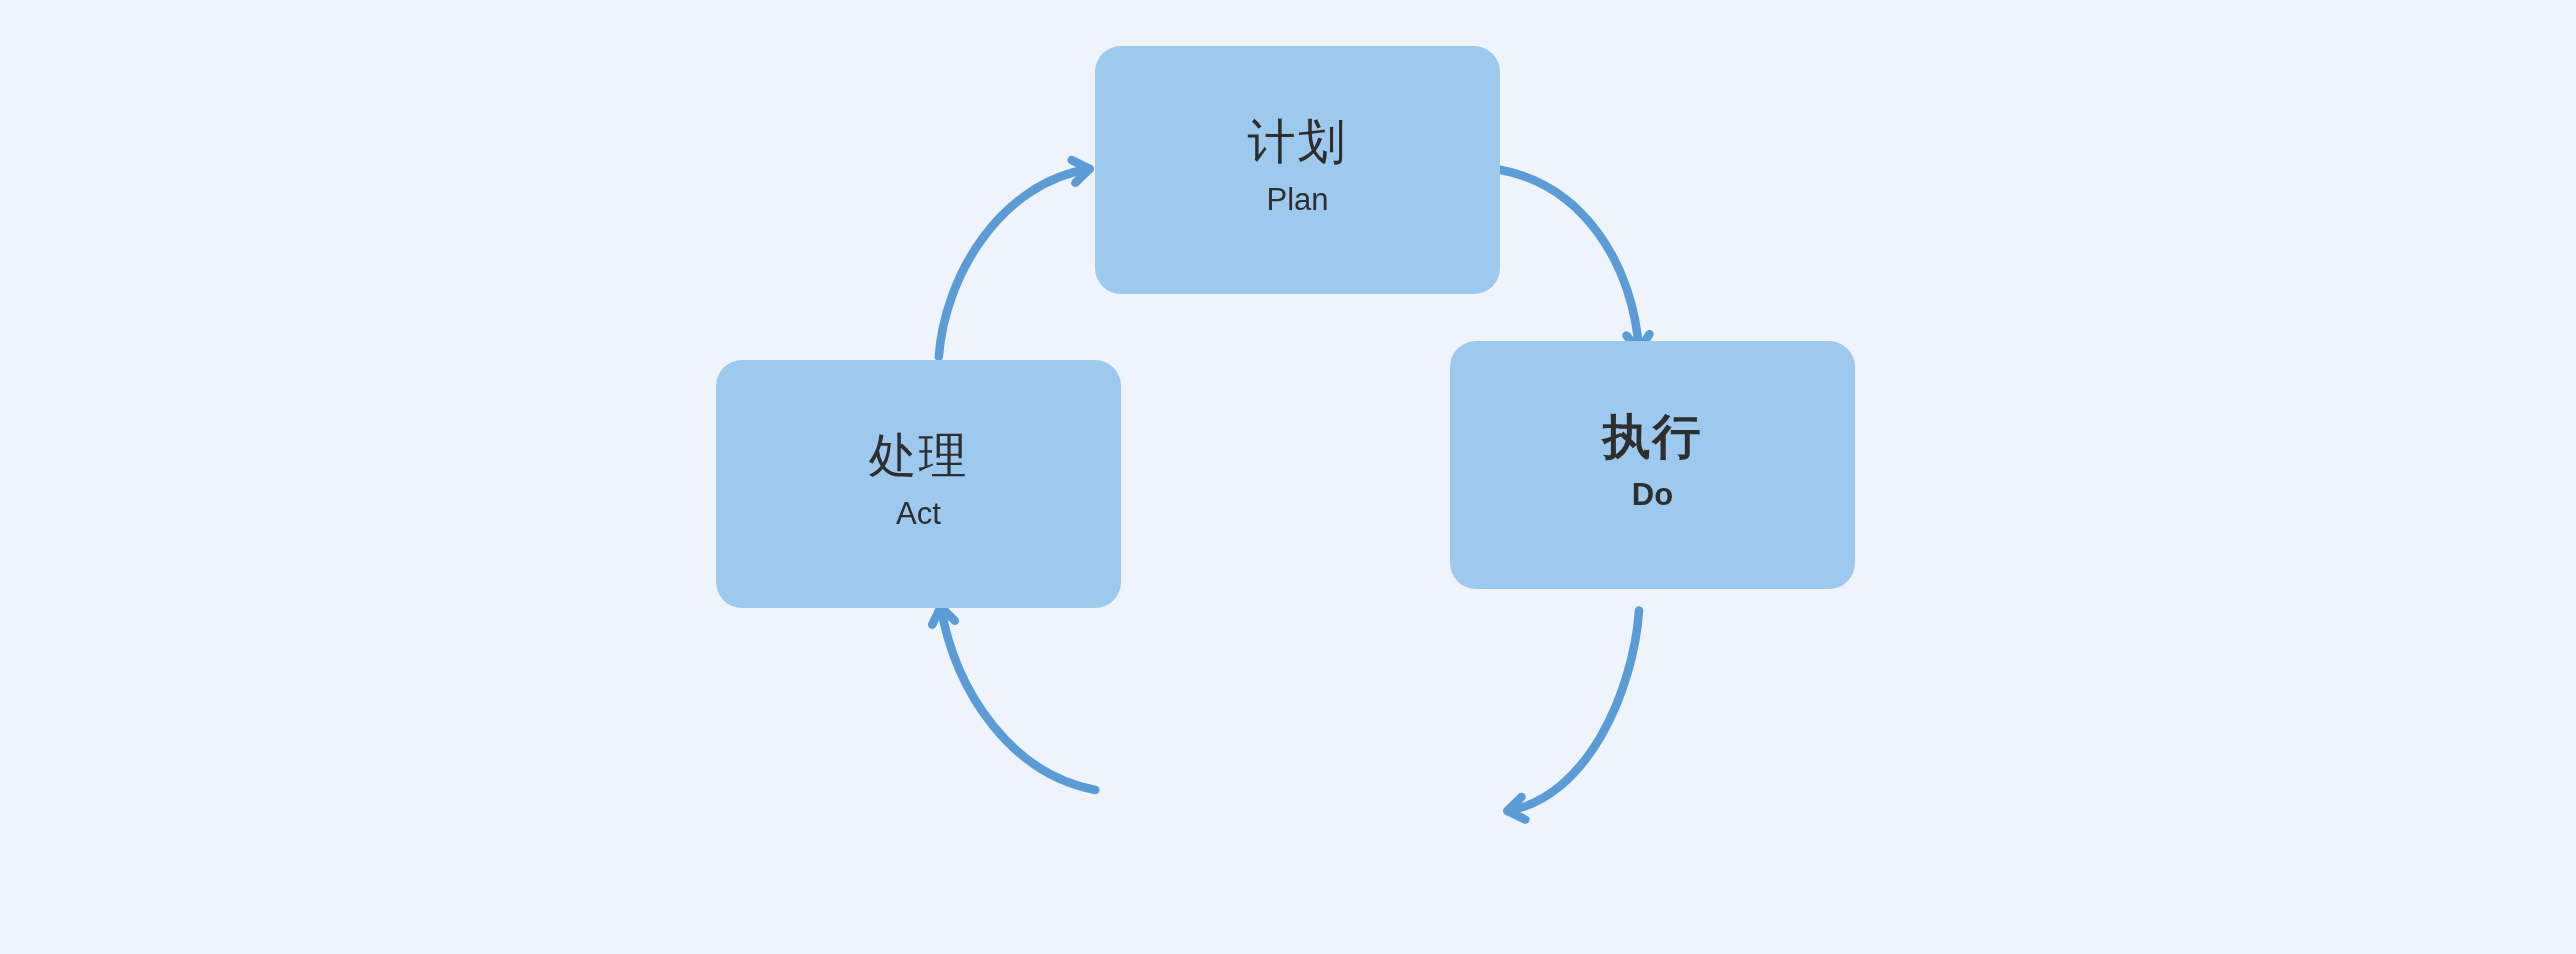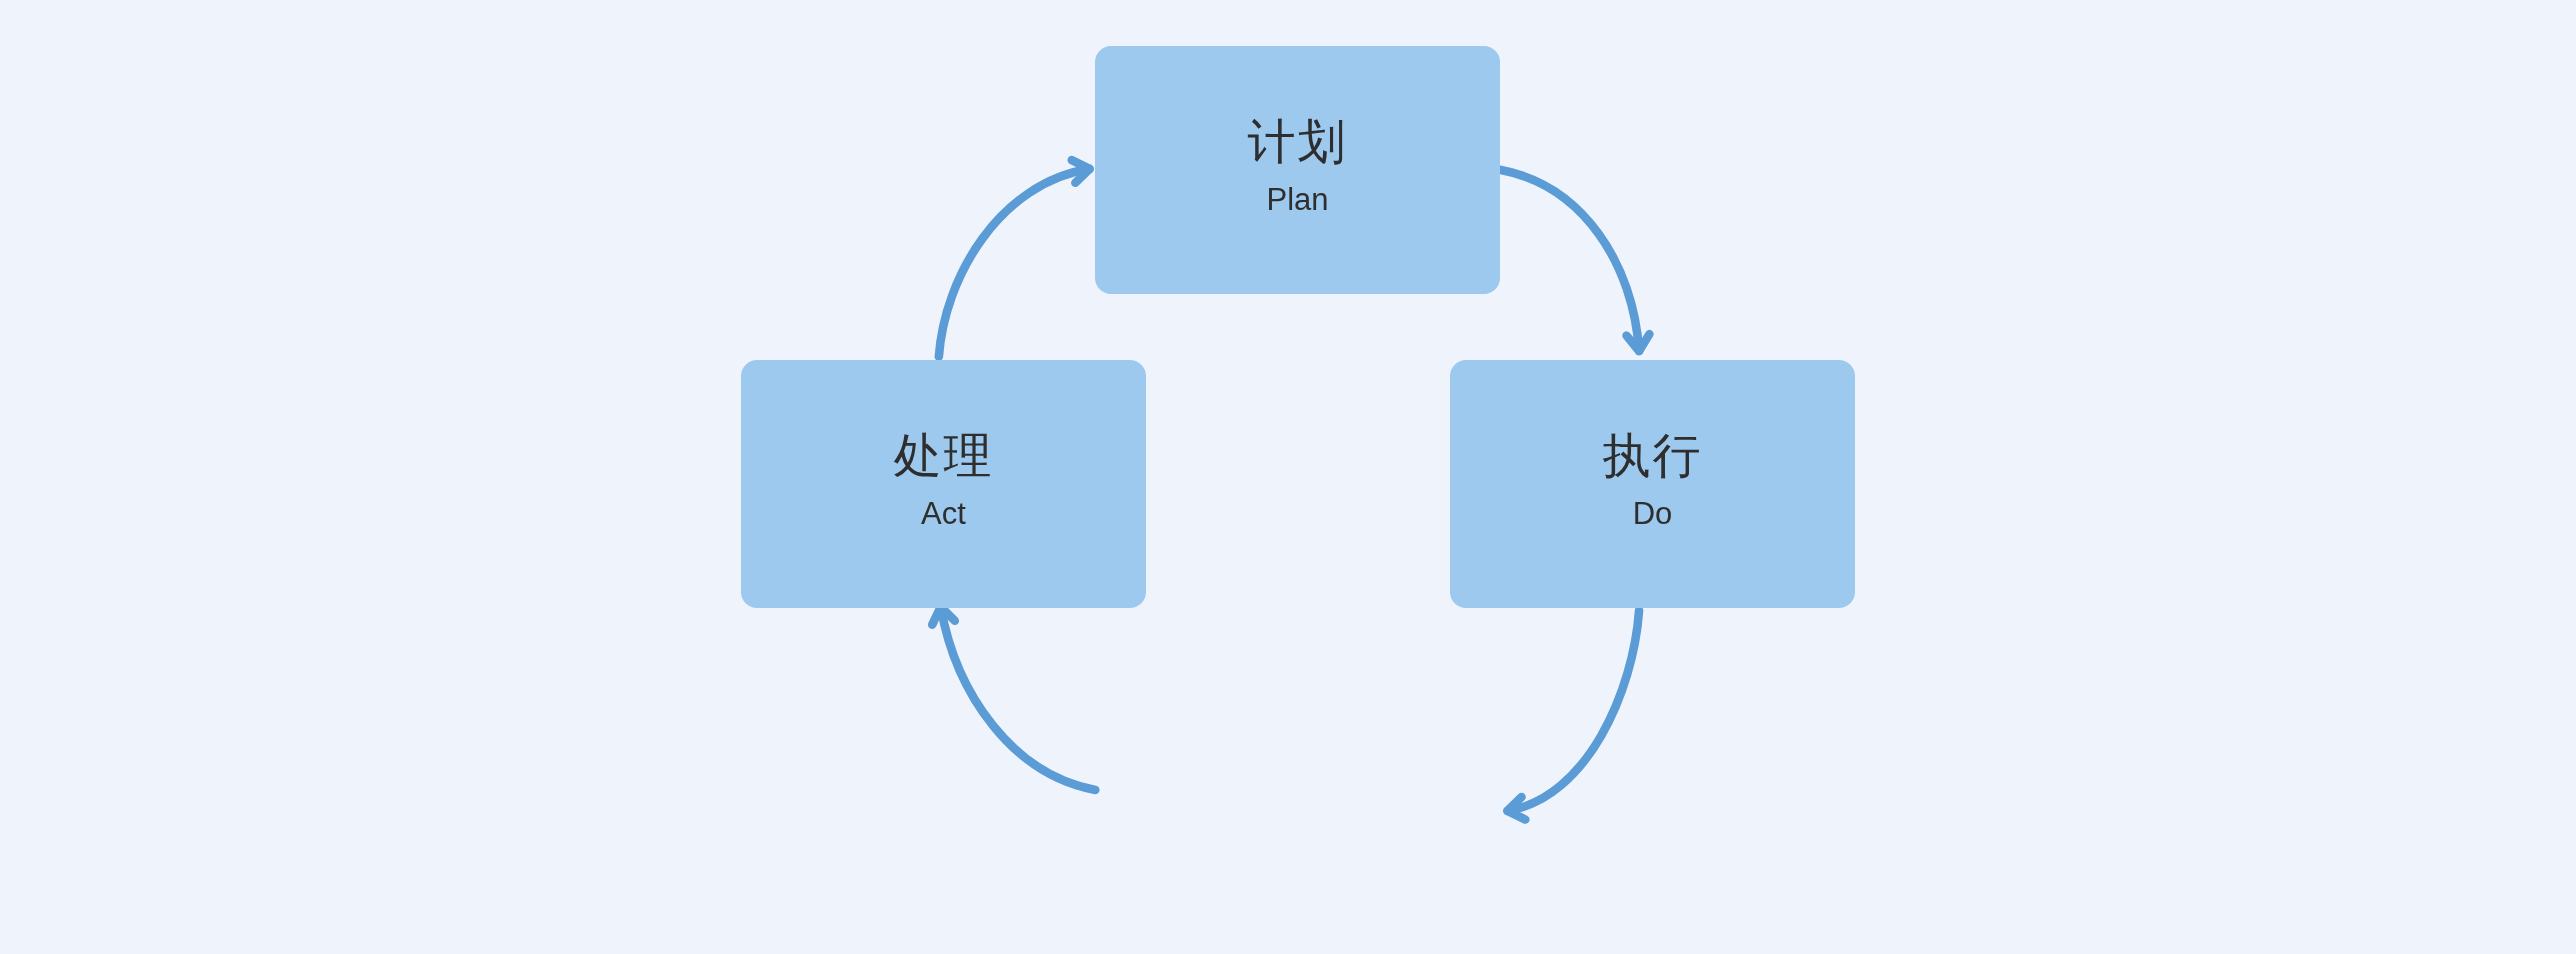--- a/index.html
+++ b/index.html
@@ -40,41 +40,41 @@
     stroke: var(--arrow);
     stroke-width: 9;
     stroke-linecap: round;
     stroke-linejoin: round;
   }
   .node {
     position: absolute;
     width: 405px;
     height: 248px;
     background: var(--node-fill);
-    border-radius: 16px;
+    border-radius: 26px;
     display: flex;
     flex-direction: column;
     align-items: center;
     justify-content: center;
     text-align: center;
     color: var(--text);
   }
   .node .zh {
     font-size: 48px;
     line-height: 59px;
     letter-spacing: 1.9px;
   }
   .node .en {
     font-size: 31px;
     line-height: 57px;
   }
   .node-plan  { left: 1095px; top: 46px;  }
-  .node-do    { left: 1450px; top: 360px; }
+  .node-do    { left: 1450px; top: 341px; font-weight: bold; }
   .node-check { left: 1095px; top: 674px; }
-  .node-act   { left: 741px;  top: 360px; }
+  .node-act   { left: 716px;  top: 360px; }
 </style>
 </head>
 <body>
 
 <div class="stage">
 
   <svg class="arrows" viewBox="0 0 2700 1000" xmlns="http://www.w3.org/2000/svg">
     <defs>
       <marker id="chevron" markerUnits="userSpaceOnUse" markerWidth="60" markerHeight="60" refX="0" refY="0" orient="auto" style="overflow: visible;">
         <path class="arrowhead-glyph" d="M -17 -12 L 0 0 L -17 12"></path>

